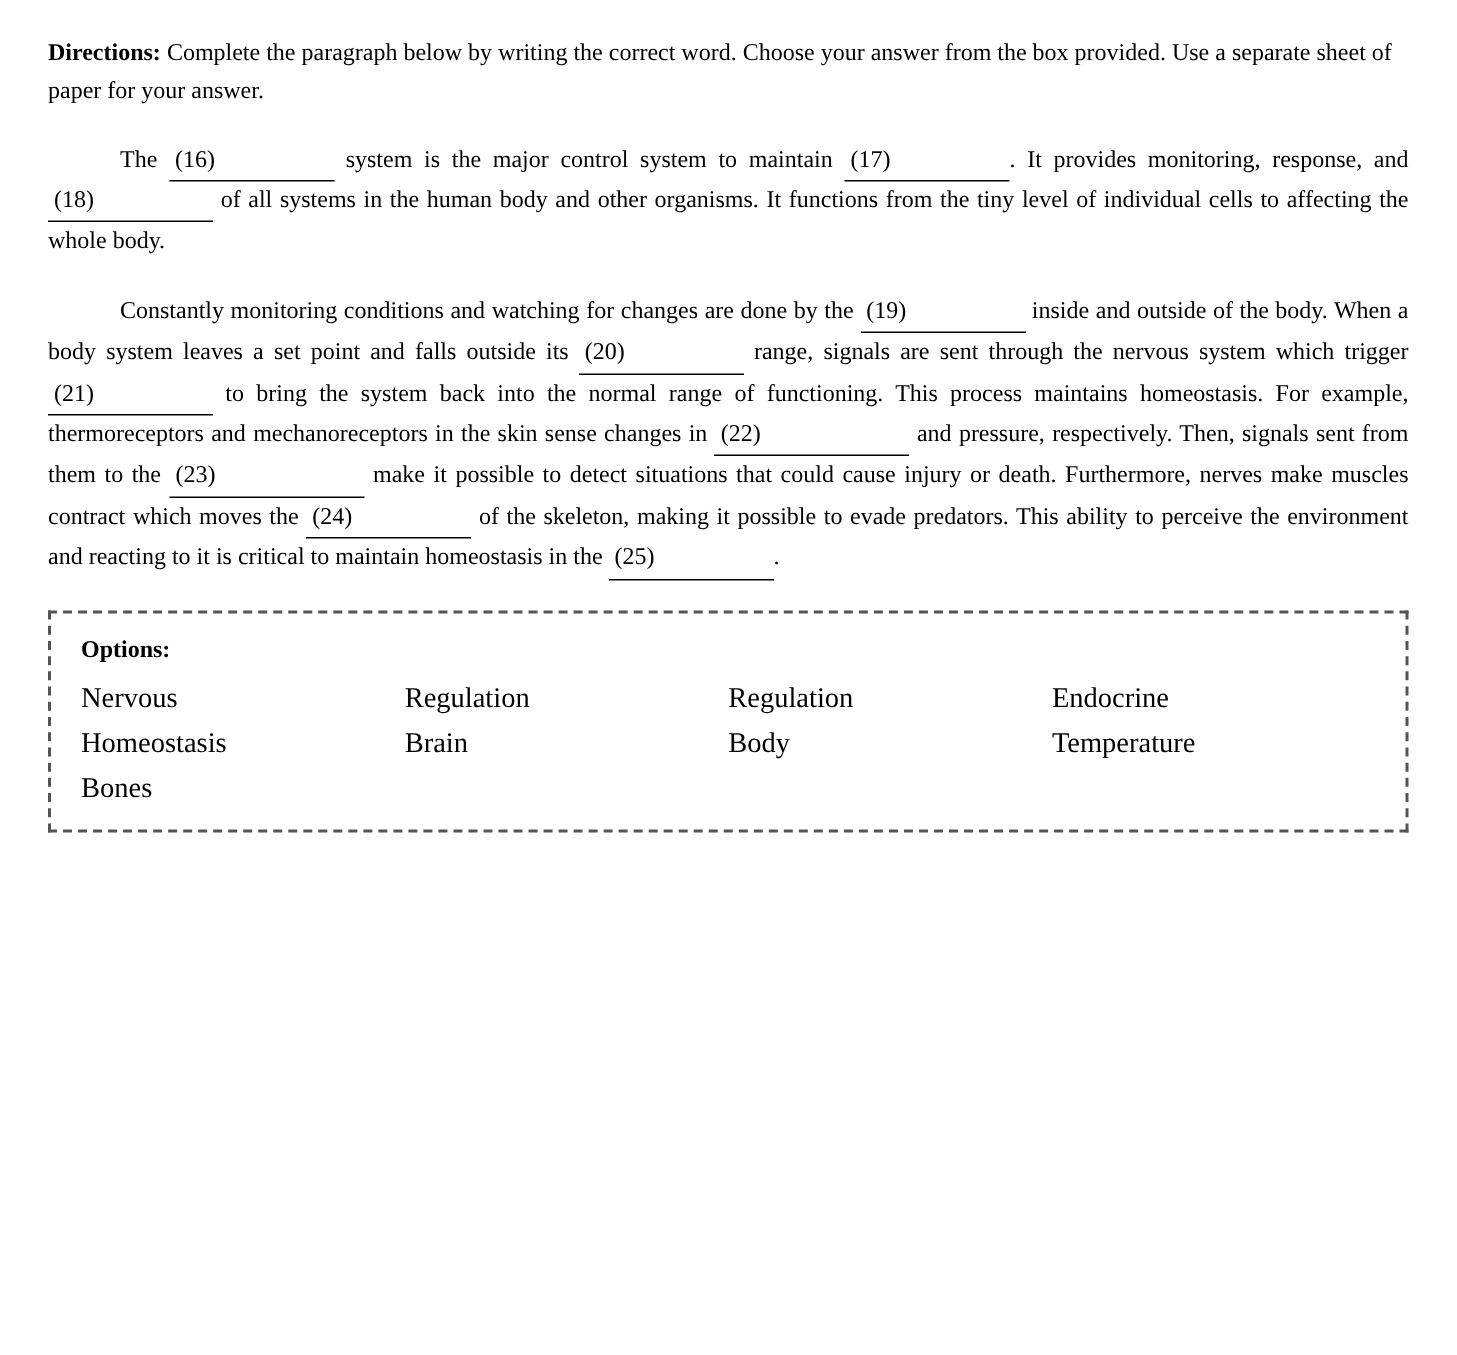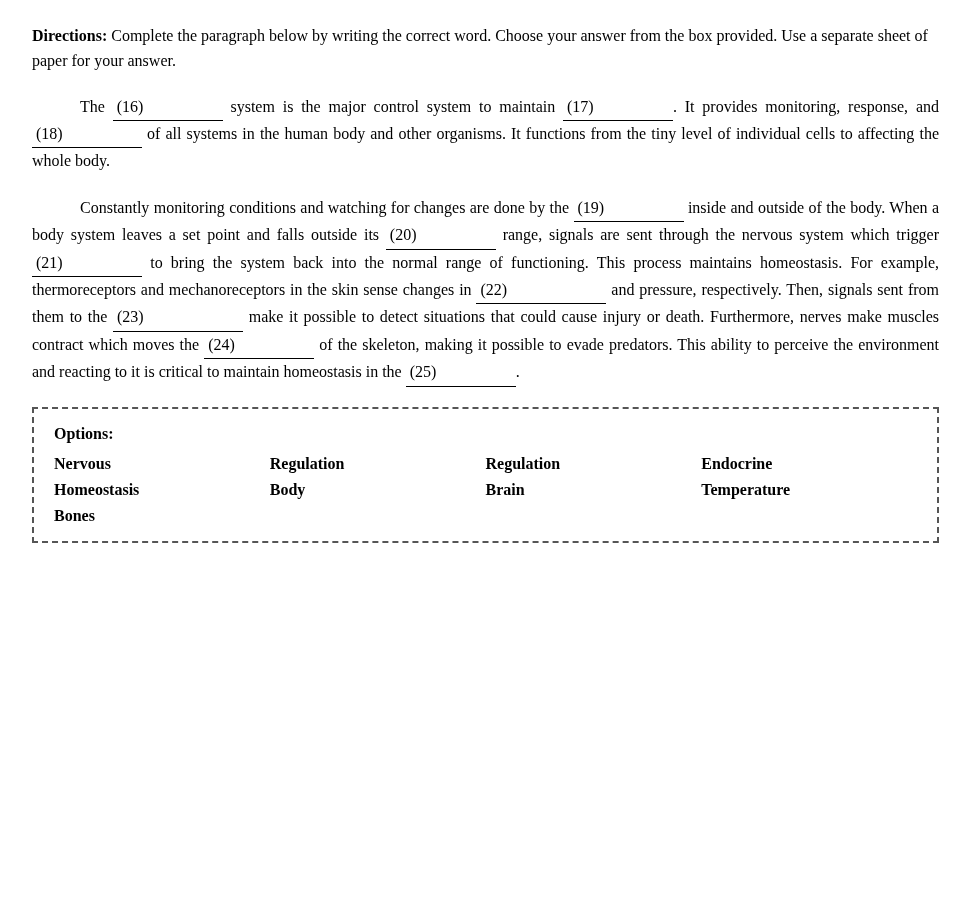--- a/index.html
+++ b/index.html
@@ -51,22 +51,21 @@
     .options-title {
       font-weight: bold;
       margin-bottom: 12px;
     }
     .options-grid {
       display: grid;
       grid-template-columns: 1fr 1fr 1fr 1fr;
       row-gap: 8px;
     }
     .option-item {
-      font-size: 16px;
-      font-weight: bold;
+      font-size: 19px;
     }
   </style>
 </head>
 <body>
 
 <div class="directions">
   <span><strong>Directions:</strong></span><span> Complete the paragraph below by writing the correct word. Choose your answer from the box provided. Use a separate sheet of paper for your answer.</span>
 </div>
 
 <div class="paragraph-section">
@@ -82,19 +81,19 @@
 </div>
 
 <div class="options-box">
   <div class="options-title">Options:</div>
   <div class="options-grid">
     <span class="option-item">Nervous</span>
     <span class="option-item">Regulation</span>
     <span class="option-item">Regulation</span>
     <span class="option-item">Endocrine</span>
     <span class="option-item">Homeostasis</span>
+    <span class="option-item">Brain</span>
     <span class="option-item">Body</span>
-    <span class="option-item">Brain</span>
     <span class="option-item">Temperature</span>
     <span class="option-item">Bones</span>
     <span class="option-item"></span>
   </div>
 </div>
 
 </body></html>

